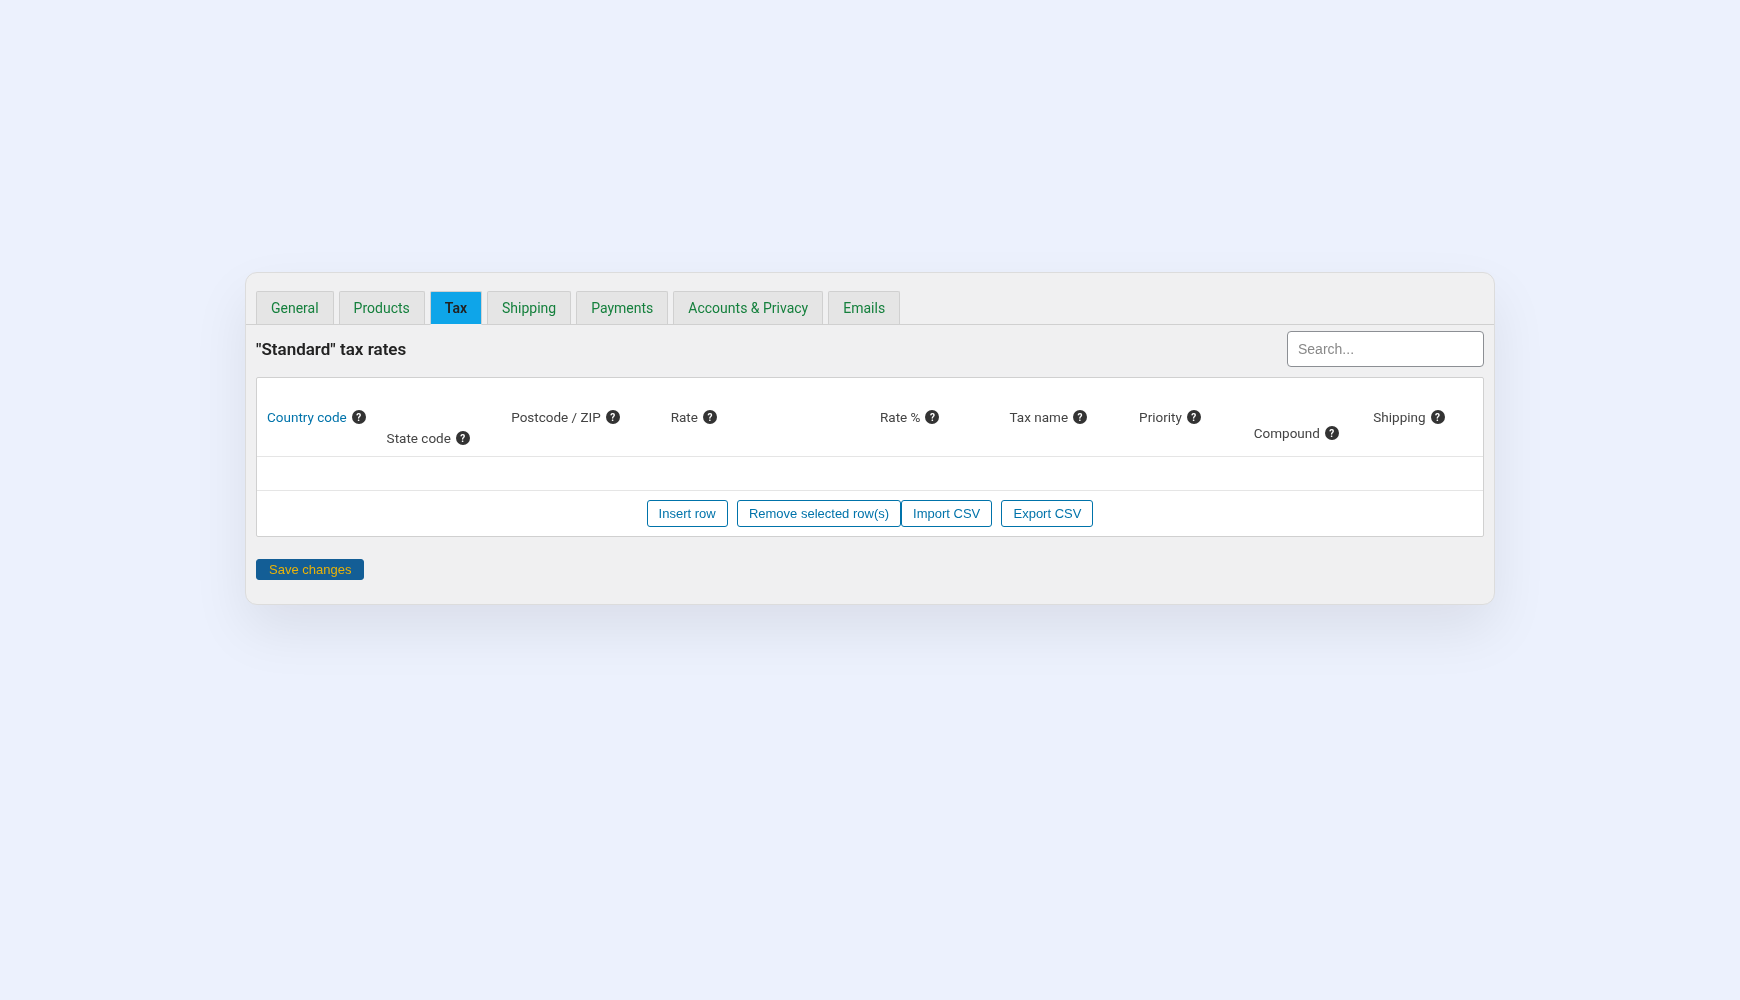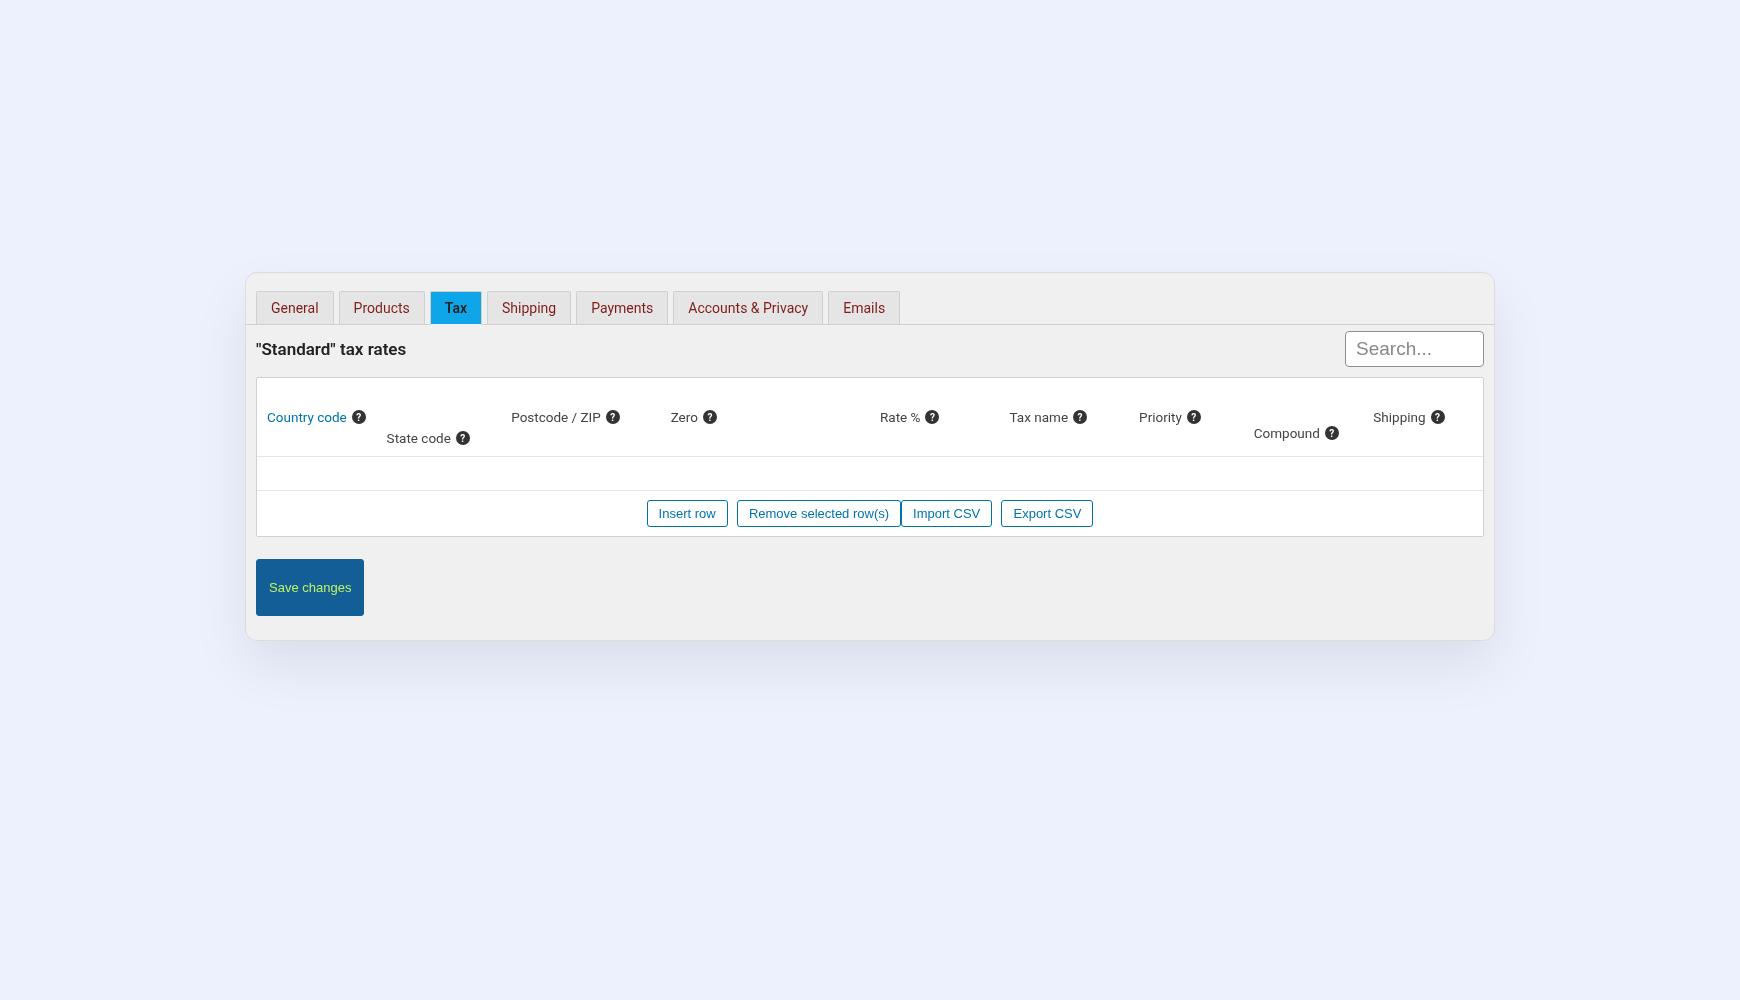--- a/index.html
+++ b/index.html
@@ -26,21 +26,21 @@
 .tabs {
   display: flex;
   gap: 5px;
   padding: 18px 10px 0 10px;
   border-bottom: 1px solid #d0d0d0;
 }
 .tab {
   background: #e5e5e5;
   border: 1px solid #d0d0d0;
   border-bottom: none;
-  color: #7f1d1d;
+  color: #15803d;
   font-size: 14px;
   padding: 8px 14px;
   border-radius: 2px 2px 0 0;
   cursor: pointer;
 }
 .tab.active {
   background: #0ea5e9;
   border-bottom: 1px solid #f0f0f1;
   margin-bottom: -1px;
   color: #222;
@@ -59,23 +59,23 @@
   justify-content: space-between;
   align-items: center;
   padding: 6px 10px 10px 10px;
 }
 .page-title {
   font-size: 17px;
   font-weight: 600;
   color: #222;
 }
 .search-input {
-  width: 139px;
+  width: 197px;
   height: 36px;
-  font-size: 19px;
+  font-size: 14px;
   padding: 4px 10px;
   border: 1px solid #8c8f94;
   border-radius: 4px;
   color: #555;
 }
 .search-input::placeholder { color: #888; }
 .table-wrap {
   margin: 0 10px;
   background: #fff;
   border: 1px solid #d0d0d0;
@@ -124,24 +124,24 @@
   border: 1px solid #0073aa;
   border-radius: 3px;
   padding: 5px 11px;
   font-size: 13px;
   cursor: pointer;
 }
 .btn-outline + .btn-outline { margin-left: 6px; }
 .save-btn {
   margin: 22px 12px 0 10px;
   background: #135e96;
-  color: #bef264;
+  color: #eab308;
   border: 1px solid #135e96;
   border-radius: 3px;
-  padding: 20px 12px;
+  padding: 2px 12px;
   font-size: 13px;
   cursor: pointer;
 }
 </style>
 </head>
 <body>
 
 <div class="panel">
 
   <div class="tabs">
@@ -168,21 +168,21 @@
       </div>
       <div class="col col-state">
         <span>State code</span>
         <span class="help-icon">?</span>
       </div>
       <div class="col col-zip">
         <span>Postcode / ZIP</span>
         <span class="help-icon">?</span>
       </div>
       <div class="col col-city">
-        <span>Zero</span>
+        <span>Rate</span>
         <span class="help-icon">?</span>
       </div>
       <div class="col col-rate">
         <span>Rate %</span>
         <span class="help-icon">?</span>
       </div>
       <div class="col col-taxname">
         <span>Tax name</span>
         <span class="help-icon">?</span>
       </div>

